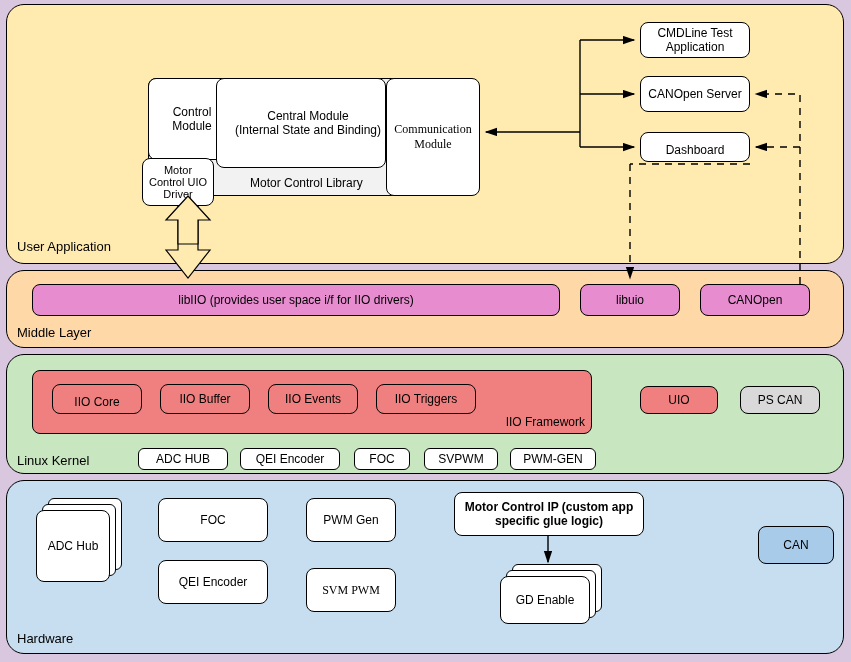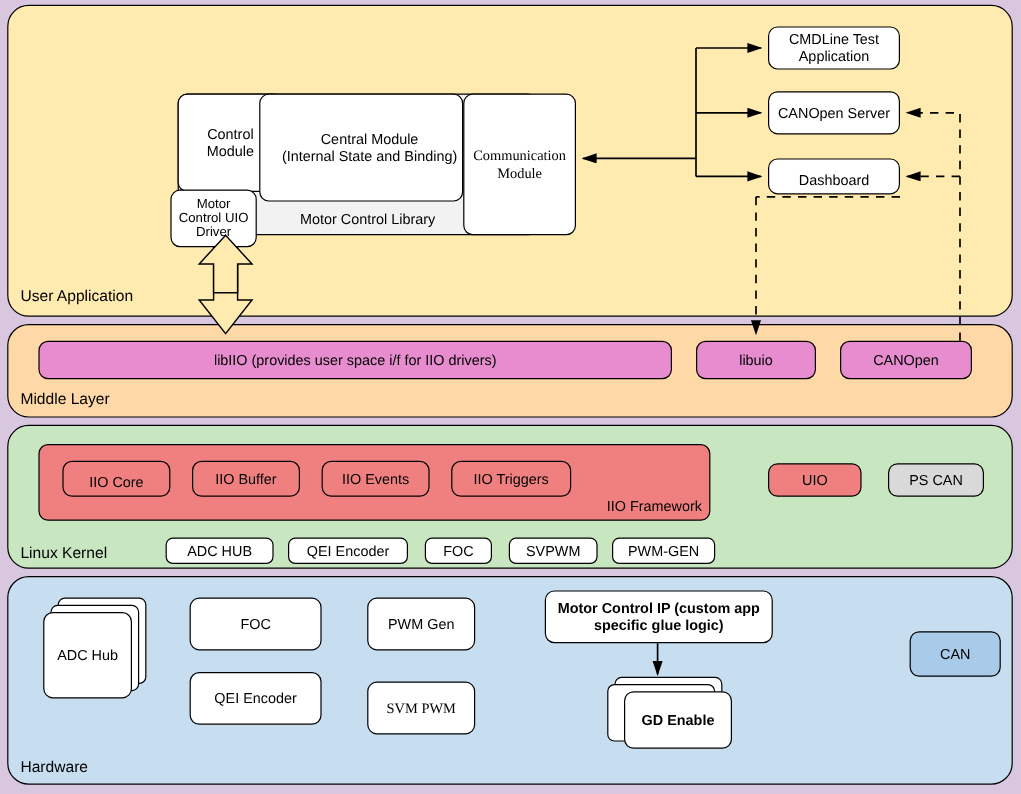--- a/index.html
+++ b/index.html
@@ -199,21 +199,21 @@
 <div class="box" style="left:306px; top:568px; width:90px; height:44px;font-family:Liberation Serif, serif;">
   <span>SVM PWM</span>
 </div>
 
 <div class="box" style="left:454px; top:492px; width:190px; height:44px;font-weight:bold;">
   <span>Motor Control IP (custom app specific glue logic)</span>
 </div>
 
 <div class="stack" style="left:512px; top:564px; width:90px; height:48px;"></div>
 <div class="stack" style="left:506px; top:570px; width:90px; height:48px;"></div>
-<div class="box" style="left:520px; top:576px; width:90px; height:48px;font-weight:bold;">
+<div class="box" style="left:500px; top:576px; width:90px; height:48px;">
   <span>GD Enable</span>
 </div>
 
 <div class="box blue" style="left:758px; top:526px; width:76px; height:38px;">
   <span>CAN</span>
 </div>
 
 <svg class="overlay">
   <defs>
     <marker id="arrow" markerWidth="10" markerHeight="10" refX="8" refY="3" orient="auto" markerUnits="strokeWidth">

